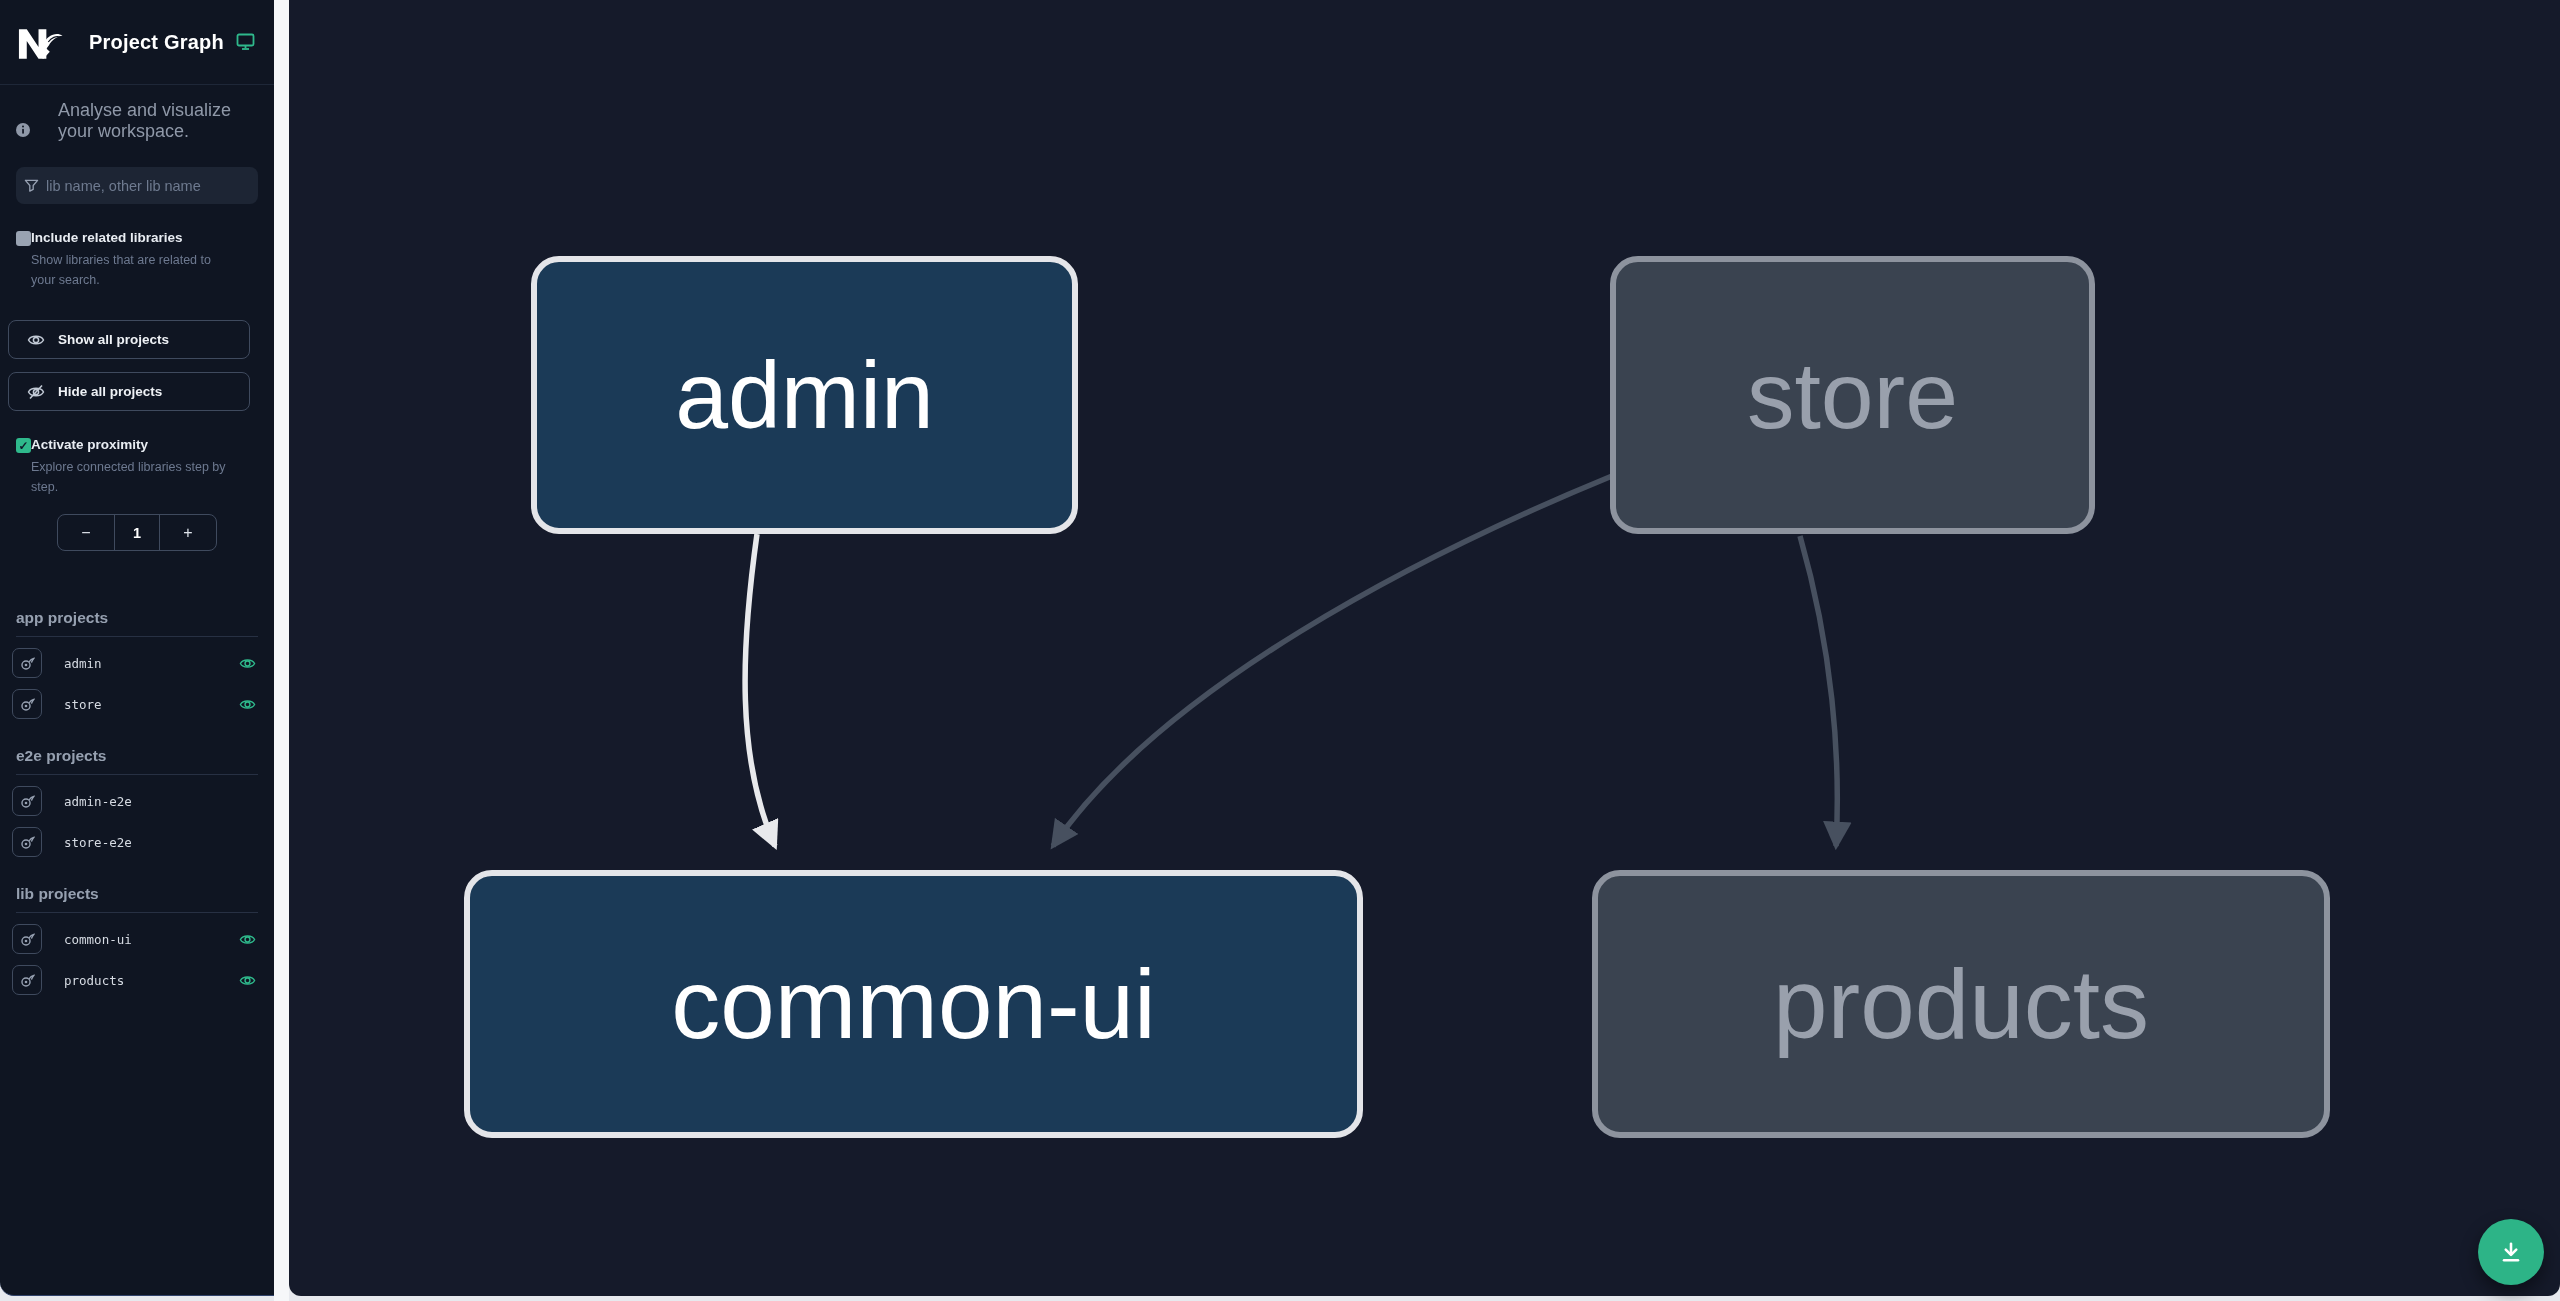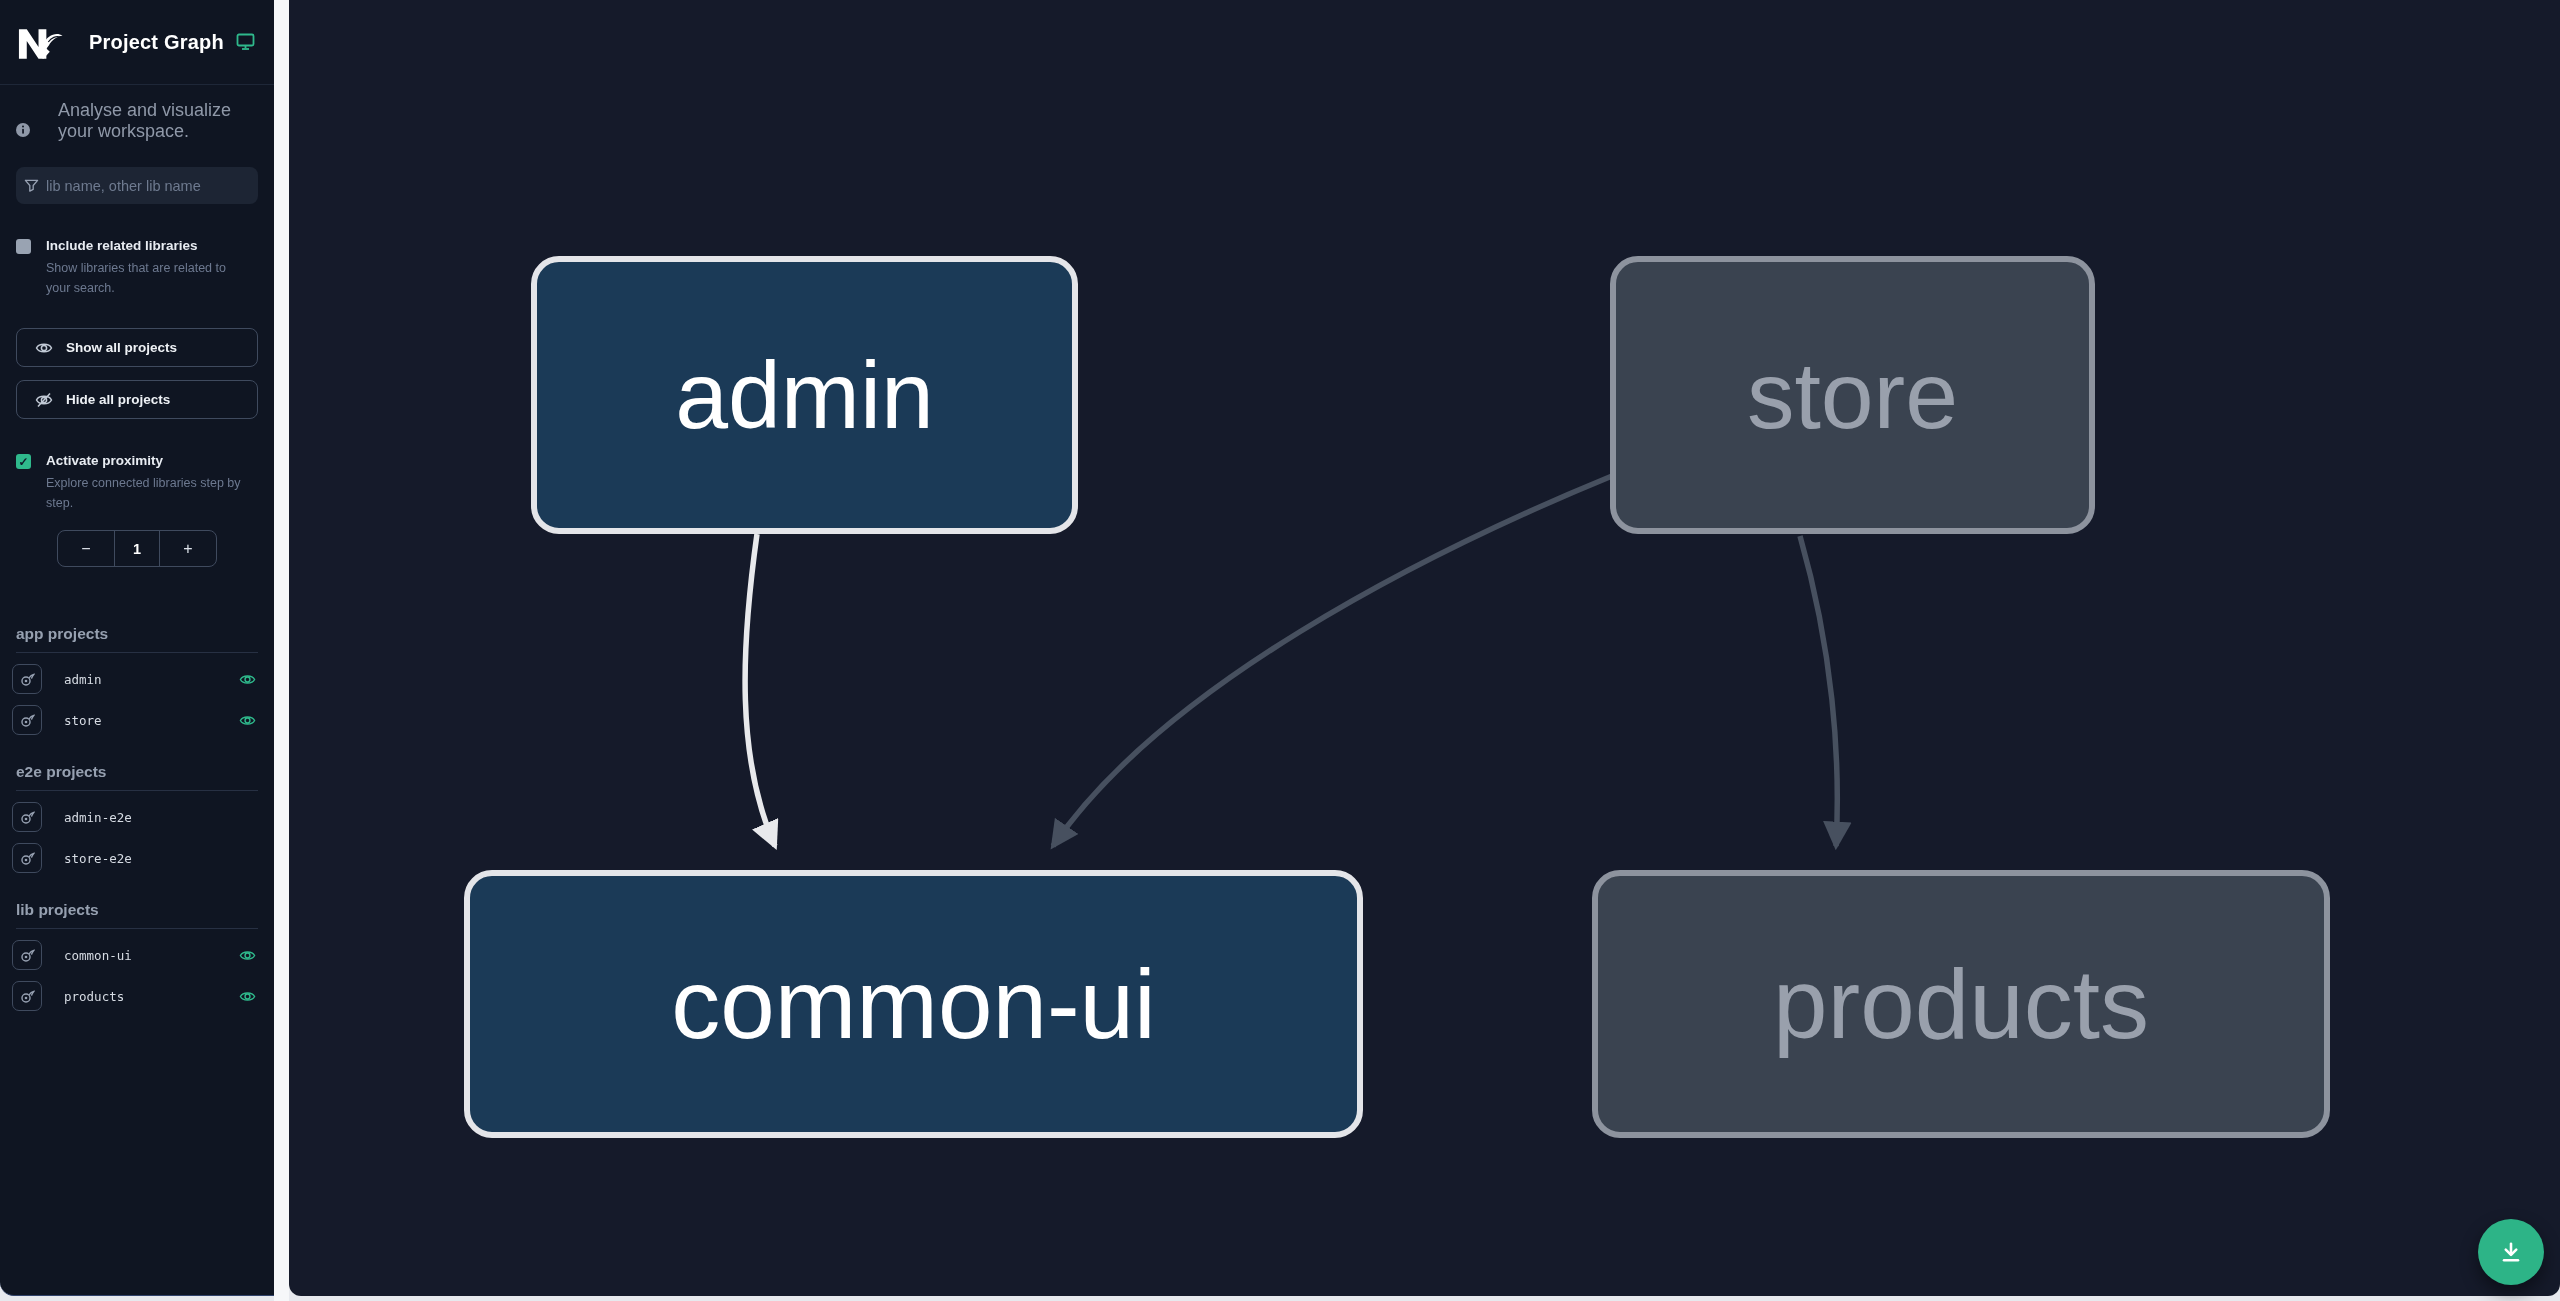--- a/index.html
+++ b/index.html
@@ -23,30 +23,30 @@
   .sb-title{font-size:20px;font-weight:700;color:#ffffff;margin-left:26px;letter-spacing:.2px}
   .sb-monitor{margin-left:12px;color:#2fb98c;display:flex}
   .tagline{display:flex;align-items:flex-end;gap:28px;padding:15px 16px 0;color:#8f98a8;font-size:18px}
   .tagline .info-ic{flex:none;margin-top:-1px}
 
   .search{margin:25px 16px 0;display:flex;align-items:center;background:#1d2534;border-radius:8px;height:37px}
   .search .icon-cell{width:34px;display:flex;justify-content:center;align-items:center;color:#97a1b2}
   .search input{background:transparent;border:0;outline:none;color:#c7cedb;font-size:14.5px;flex:1;padding:0 25px 0 0;font-family:"Liberation Sans",sans-serif}
   .search input::placeholder{color:#6e7a8f}
 
-  .opt{display:grid;grid-template-columns:15px 1fr;column-gap:15px;padding:0 16px;margin-top:34px}
+  .opt{display:grid;grid-template-columns:15px 1fr;padding:0 16px;margin-top:26px}
   .cb{width:15px;height:15px;border-radius:3px;margin-top:1px}
   .cb.gray{background:#99a3b2}
   .cb.white{background:#ffffff}
   .cb.teal{background:#2fb98c;color:#10192a;display:flex;align-items:center;justify-content:center;font-size:12px;font-weight:700;line-height:1}
   .opt .olabel{font-size:13.5px;font-weight:700;color:#e8ecf2;line-height:1.2}
   .opt .odesc{grid-column:2;font-size:12.5px;color:#6d7990;line-height:1.6;margin-top:4px;max-width:204px}
 
   .btn{
-    display:flex;align-items:center;gap:13px;margin:13px 16px 0;height:39px;
+    display:flex;align-items:center;gap:13px;margin:13px 8px 0;height:39px;
     border:1px solid #3f4a5e;border-radius:8px;padding:0 18px;background:transparent;
     color:#eef1f5;font-size:13.5px;font-weight:700;width:calc(100% - 32px);box-sizing:border-box;
     font-family:"Liberation Sans",sans-serif;cursor:pointer
   }
   .btn.first{margin-top:30px}
   .btn svg{color:#c2cad6;flex:none}
 
   .stepper{display:flex;margin:17px 0 0 57px;width:160px;border:1px solid #3f4a5e;border-radius:8px;overflow:hidden;box-sizing:border-box}
   .stepper button,.stepper .val{flex:1;height:35px;display:flex;align-items:center;justify-content:center;background:transparent;border:0;color:#dfe4ec;font-size:16px;font-family:"Liberation Sans",sans-serif}
   .stepper .val{border-left:1px solid #3f4a5e;border-right:1px solid #3f4a5e;font-weight:700;font-size:14.5px;color:#ffffff}

